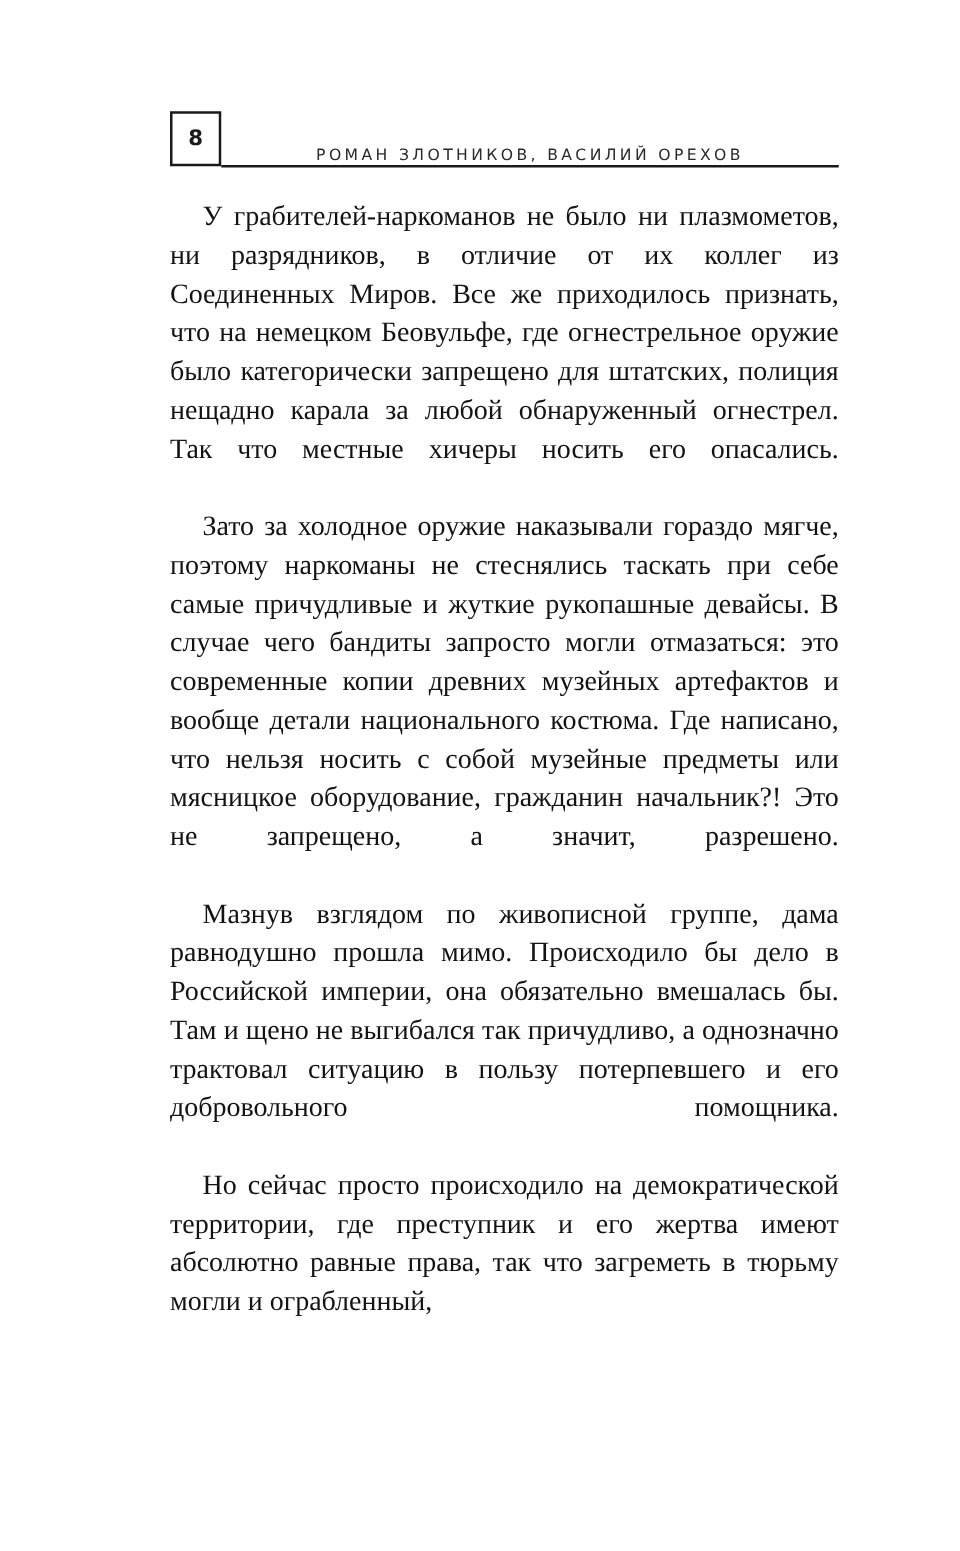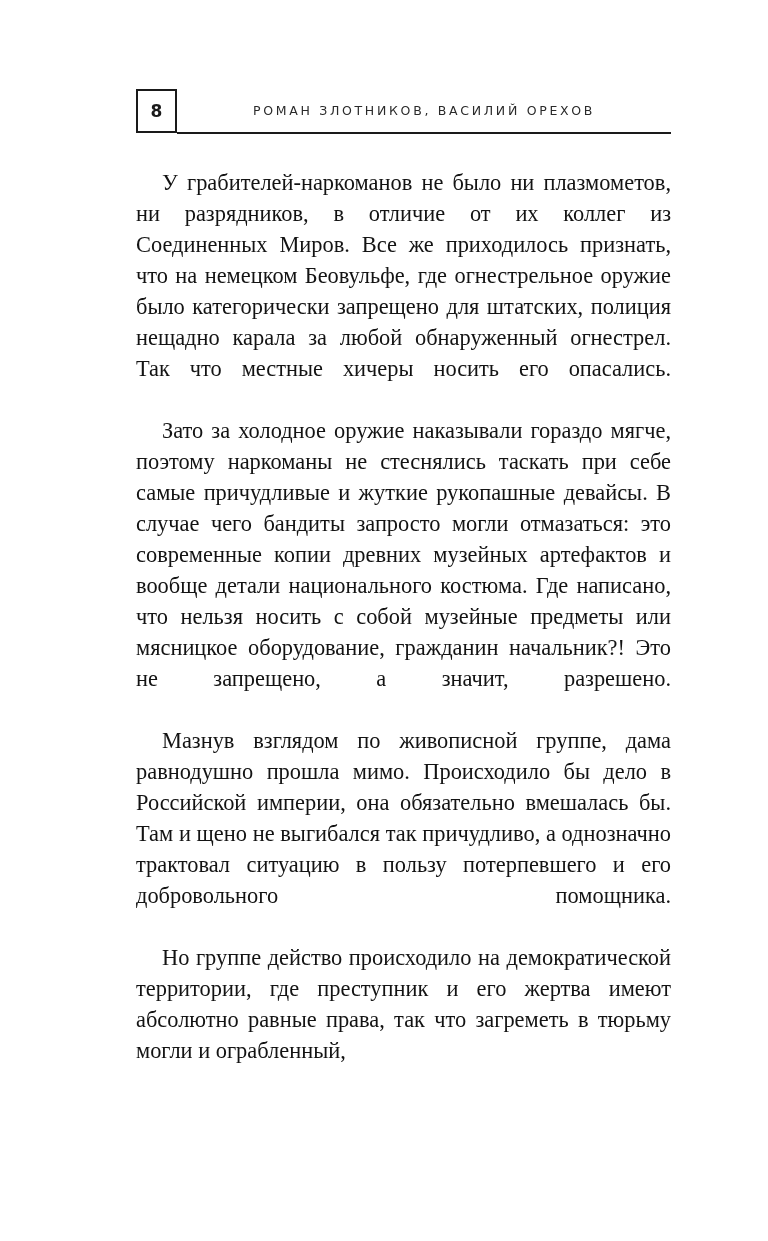--- a/index.html
+++ b/index.html
@@ -54,21 +54,21 @@
     letter-spacing: 0px;
     line-height: 1;
   }
   .running-title {
     position: absolute;
     left: 41px;
     top: 0;
     width: 494px;
     height: 44px;
     display: flex;
-    align-items: center;
+    align-items: flex-end;
     justify-content: center;
     box-sizing: border-box;
     padding-bottom: 2px;
   }
   .running-title-text {
     font-family: "DejaVu Sans", "Liberation Sans", sans-serif;
     font-size: 12.5px;
     font-weight: normal;
     letter-spacing: 2.7px;
     color: #2a2a2a;
@@ -80,21 +80,21 @@
     top: 43px;
     width: 494px;
     height: 2px;
     background: #1a1a1a;
   }
 
   
   .body-text {
     position: absolute;
     left: 136px;
-    top: 167px;
+    top: 157px;
     width: 535px;
   }
   .para {
     margin: 0;
     text-indent: 26px;
     text-align: justify;
     text-justify: inter-word;
     font-size: 22.4px;
     line-height: 31px;
     color: #131313;
@@ -121,16 +121,16 @@
     <div class="running-title">
       <span class="running-title-text">РОМАН ЗЛОТНИКОВ, ВАСИЛИЙ ОРЕХОВ</span>
     </div>
     <div class="header-rule"></div>
   </div>
 
   <div class="body-text">
     <p class="para">У грабителей-наркоманов не было ни плазмо­метов, ни разрядников, в отличие от их коллег из Соединенных Миров. Все же приходилось признать, что на немецком Беовульфе, где ог­нестрельное оружие было категорически запре­щено для штатских, полиция нещадно карала за любой обнаруженный огнестрел. Так что мест­ные хичеры носить его опасались.</p>
     <p class="para">Зато за холодное оружие наказывали гораздо мягче, поэтому наркоманы не стеснялись тас­кать при себе самые причудливые и жуткие ру­копашные девайсы. В случае чего бандиты за­просто могли отмазаться: это современные копии древних музейных артефактов и вообще детали национального костюма. Где написано, что нельзя носить с собой музейные предметы или мясницкое оборудование, гражданин на­чальник?! Это не запрещено, а значит, разре­шено.</p>
     <p class="para">Мазнув взглядом по живописной группе, дама равнодушно прошла мимо. Происходило бы дело в Российской империи, она обязательно вмешалась бы. Там и щено не выгибался так причудливо, а однозначно трактовал ситуацию в пользу потерпевшего и его добровольного по­мощника.</p>
-    <p class="para flush">Но группе действо происходило на демокра­тической территории, где преступник и его жертва имеют абсолютно равные права, так что загреметь в тюрьму могли и ограбленный,</p>
+    <p class="para flush">Но сейчас просто происходило на демокра­тической территории, где преступник и его жертва имеют абсолютно равные права, так что загреметь в тюрьму могли и ограбленный,</p>
   </div>
 
 </div>
 
 </body></html>

